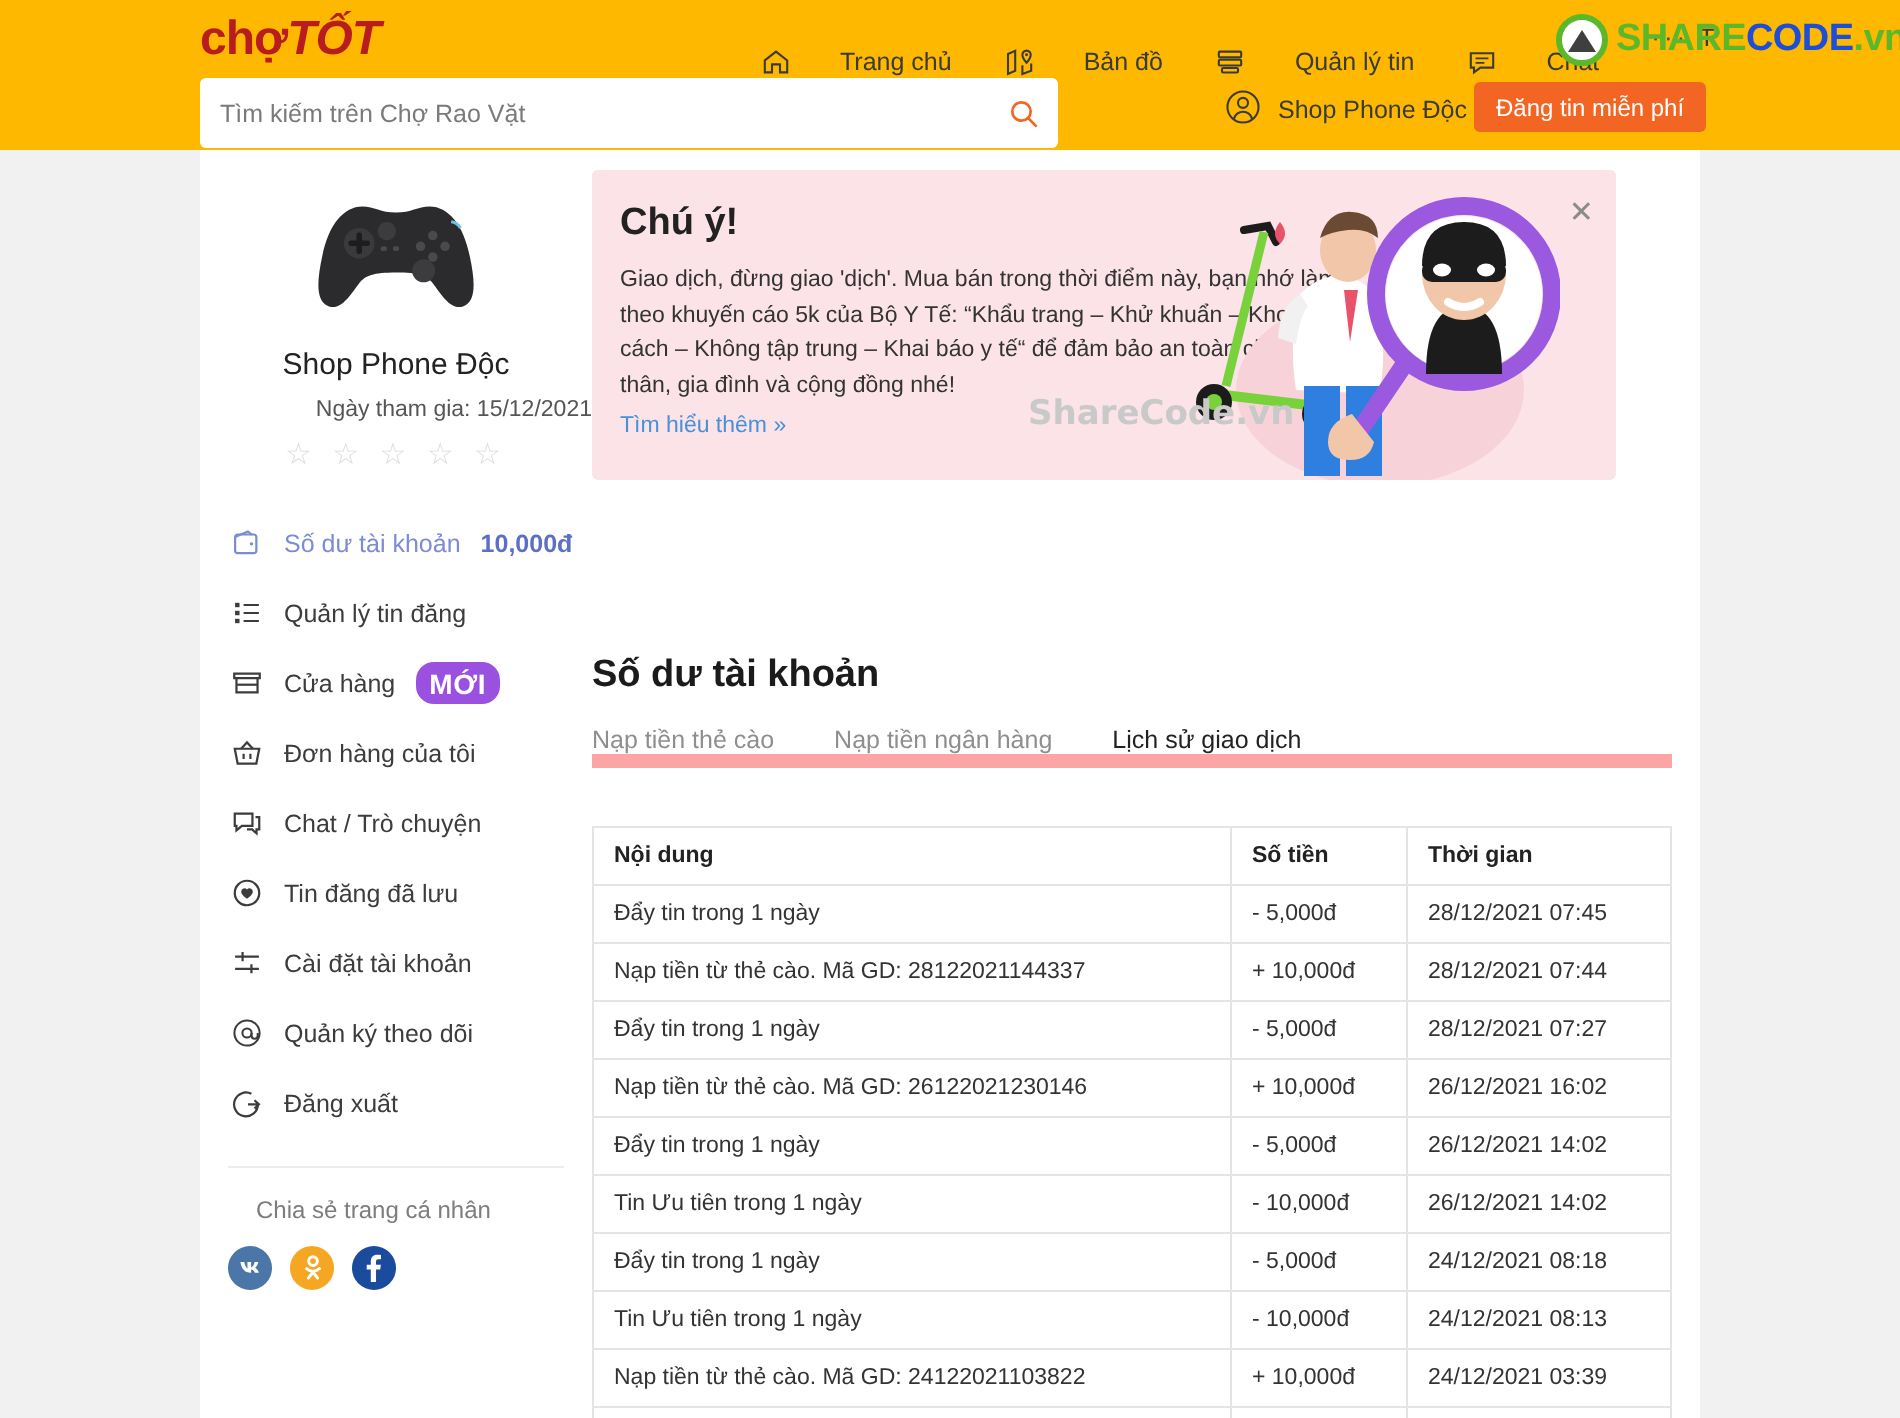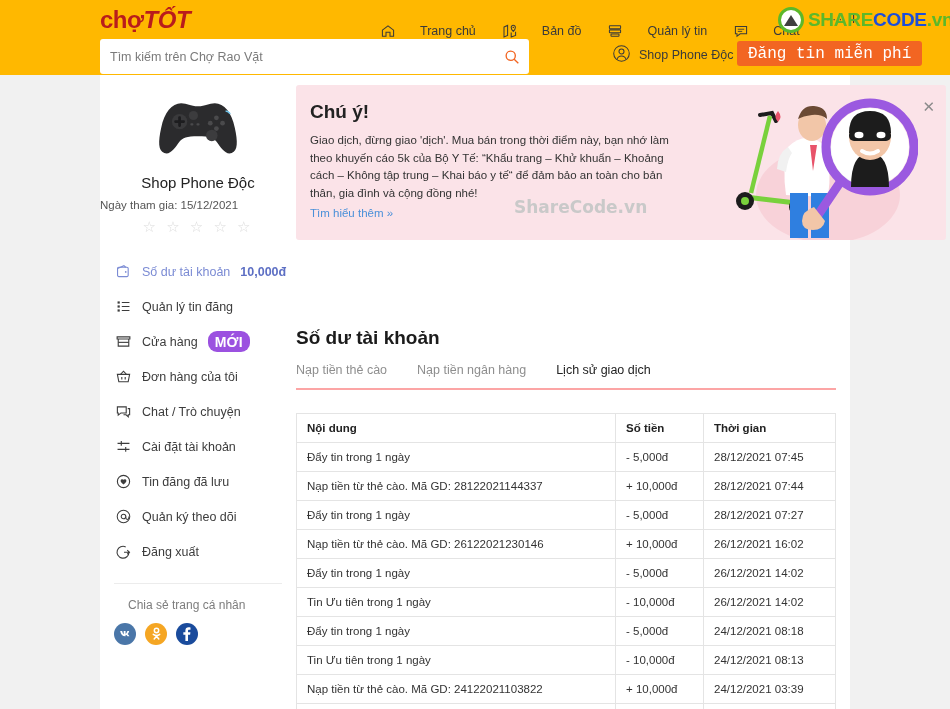--- a/index.html
+++ b/index.html
@@ -63,22 +63,22 @@
   .acct {
     position: absolute; left: 612px; top: 7px;
     display: flex; align-items: center; gap: 8px;
     color: #3a3a3a; font-size: 12.5px; cursor: pointer;
   }
   .btn-post {
     position: absolute; left: 737px; top: 4px;
     height: 25px; padding: 0 11px;
     background: #f26522; color: #fff;
     border: none; border-radius: 3px;
-    font-size: 16px; cursor: pointer;
-    font-family: Liberation Mono, monospace;
+    font-size: 12px; cursor: pointer;
+    font-family: Liberation Sans, sans-serif;
     display: flex; align-items: center;
   }
 
   
   .wm-logo {
     position: absolute; left: 778px; top: 7px;
     display: flex; align-items: center; gap: 4px;
     pointer-events: none;
   }
   .wm-ring {
@@ -112,21 +112,21 @@
     background: #ffffff;
     padding-top: 12px;
   }
   .avatar-wrap { text-align: center; padding-top: 5px; }
   .avatar { width: 92px; height: 70px; margin: 0 auto; display:block; }
   .shop-name {
     text-align: center; font-size: 15px; color: #222;
     margin-top: 12px;
   }
   .join-date {
-    text-align: left; font-size: 11.5px; color: #555;
+    text-align: right; font-size: 11.5px; color: #555;
     margin-top: 8px;
   }
   .stars {
     text-align: center; margin-top: 7px;
     color: #dcdcdc; font-size: 15px; letter-spacing: 3px;
   }
   .menu { margin-top: 18px; }
   .menu-item {
     display: flex; align-items: center; gap: 10px;
     height: 35px; padding-left: 14px;
@@ -155,21 +155,21 @@
   }
   .soc-vk { background: #4a76a8; }
   .soc-ok { background: #f5a623; }
   .soc-fb { background: #1a4b9c; }
 
   
   .main { position: absolute; left: 196px; top: 0; width: 554px; height: 634px; }
 
   .notice {
     position: absolute; left: 0; top: 10px;
-    width: 650px; height: 155px;
+    width: 512px; height: 155px;
     background: #fbe3e8; border-radius: 3px; overflow: hidden;
   }
   .notice-title {
     position: absolute; left: 14px; top: 16px;
     font-size: 19px; font-weight: bold; color: #222;
   }
   .notice-body {
     position: absolute; left: 14px; top: 47px; width: 360px;
     font-size: 11.5px; line-height: 17.5px; color: #333;
   }
@@ -189,21 +189,21 @@
     pointer-events:none;
   }
 
   .page-title {
     position: absolute; left: 0; top: 252px;
     font-size: 19px; font-weight: bold; color: #1b1b1b;
   }
   .tabs {
     position: absolute; left: 0; top: 288px;
     width: 540px; display: flex; gap: 30px;
-    border-bottom: 2px solid #fca5a5; padding-bottom: 11px;
+    border-bottom: 7px solid #fca5a5; 
   }
   .tab { font-size: 12.5px; color: #8e8e8e; cursor: pointer; }
   .tab.active { color: #222; }
 
   table.txn {
     position: absolute; left: 0; top: 338px;
     width: 540px; border-collapse: collapse;
     font-size: 11.5px;
   }
   table.txn th, table.txn td {
@@ -390,35 +390,35 @@
             <path d="M2.8 4.5 h10.4 v7.2 H7 l-3.2 2.6 v-2.6 H2.8 Z"></path>
             <path d="M15 6.6 h2.2 v7.2 h-1.6 v2.3 l-2.6 -2.3 h-3"></path>
           </svg>
         </span>
         <span>Chat / Trò chuyện</span>
       </div>
 
       <div class="menu-item">
         <span class="mi-ico">
           <svg width="17" height="17" viewBox="0 0 20 20" fill="none" stroke="#3c3c3c" stroke-width="1.3">
+            <circle cx="10" cy="10" r="7.2"></circle>
+            <path d="M10 13.4 C7.2 11.4 6.6 10.2 6.6 9.1 a1.9 1.9 0 0 1 3.4 -1.1 a1.9 1.9 0 0 1 3.4 1.1 c0 1.1 -0.6 2.3 -3.4 4.3 Z" fill="#3c3c3c" stroke="none"></path>
+          </svg>
+        </span>
+        <span>Tin đăng đã lưu</span>
+      </div>
+
+      <div class="menu-item">
+        <span class="mi-ico">
+          <svg width="17" height="17" viewBox="0 0 20 20" fill="none" stroke="#3c3c3c" stroke-width="1.3">
             <path d="M3 6.3 h14 M3 13.4 h14"></path>
             <path d="M7.4 3.6 v5.4 M12.6 10.7 v5.4"></path>
           </svg>
         </span>
         <span>Cài đặt tài khoản</span>
-      </div>
-
-      <div class="menu-item">
-        <span class="mi-ico">
-          <svg width="17" height="17" viewBox="0 0 20 20" fill="none" stroke="#3c3c3c" stroke-width="1.3">
-            <circle cx="10" cy="10" r="7.2"></circle>
-            <path d="M10 13.4 C7.2 11.4 6.6 10.2 6.6 9.1 a1.9 1.9 0 0 1 3.4 -1.1 a1.9 1.9 0 0 1 3.4 1.1 c0 1.1 -0.6 2.3 -3.4 4.3 Z" fill="#3c3c3c" stroke="none"></path>
-          </svg>
-        </span>
-        <span>Tin đăng đã lưu</span>
       </div>
 
       <div class="menu-item">
         <span class="mi-ico">
           <svg width="17" height="17" viewBox="0 0 20 20" fill="none" stroke="#3c3c3c" stroke-width="1.2">
             <circle cx="10" cy="10" r="7.4"></circle>
             <circle cx="10" cy="10" r="2.7"></circle>
             <path d="M12.7 10 v1.6 a1.8 1.8 0 0 0 3.6 0 V10"></path>
           </svg>
         </span>

